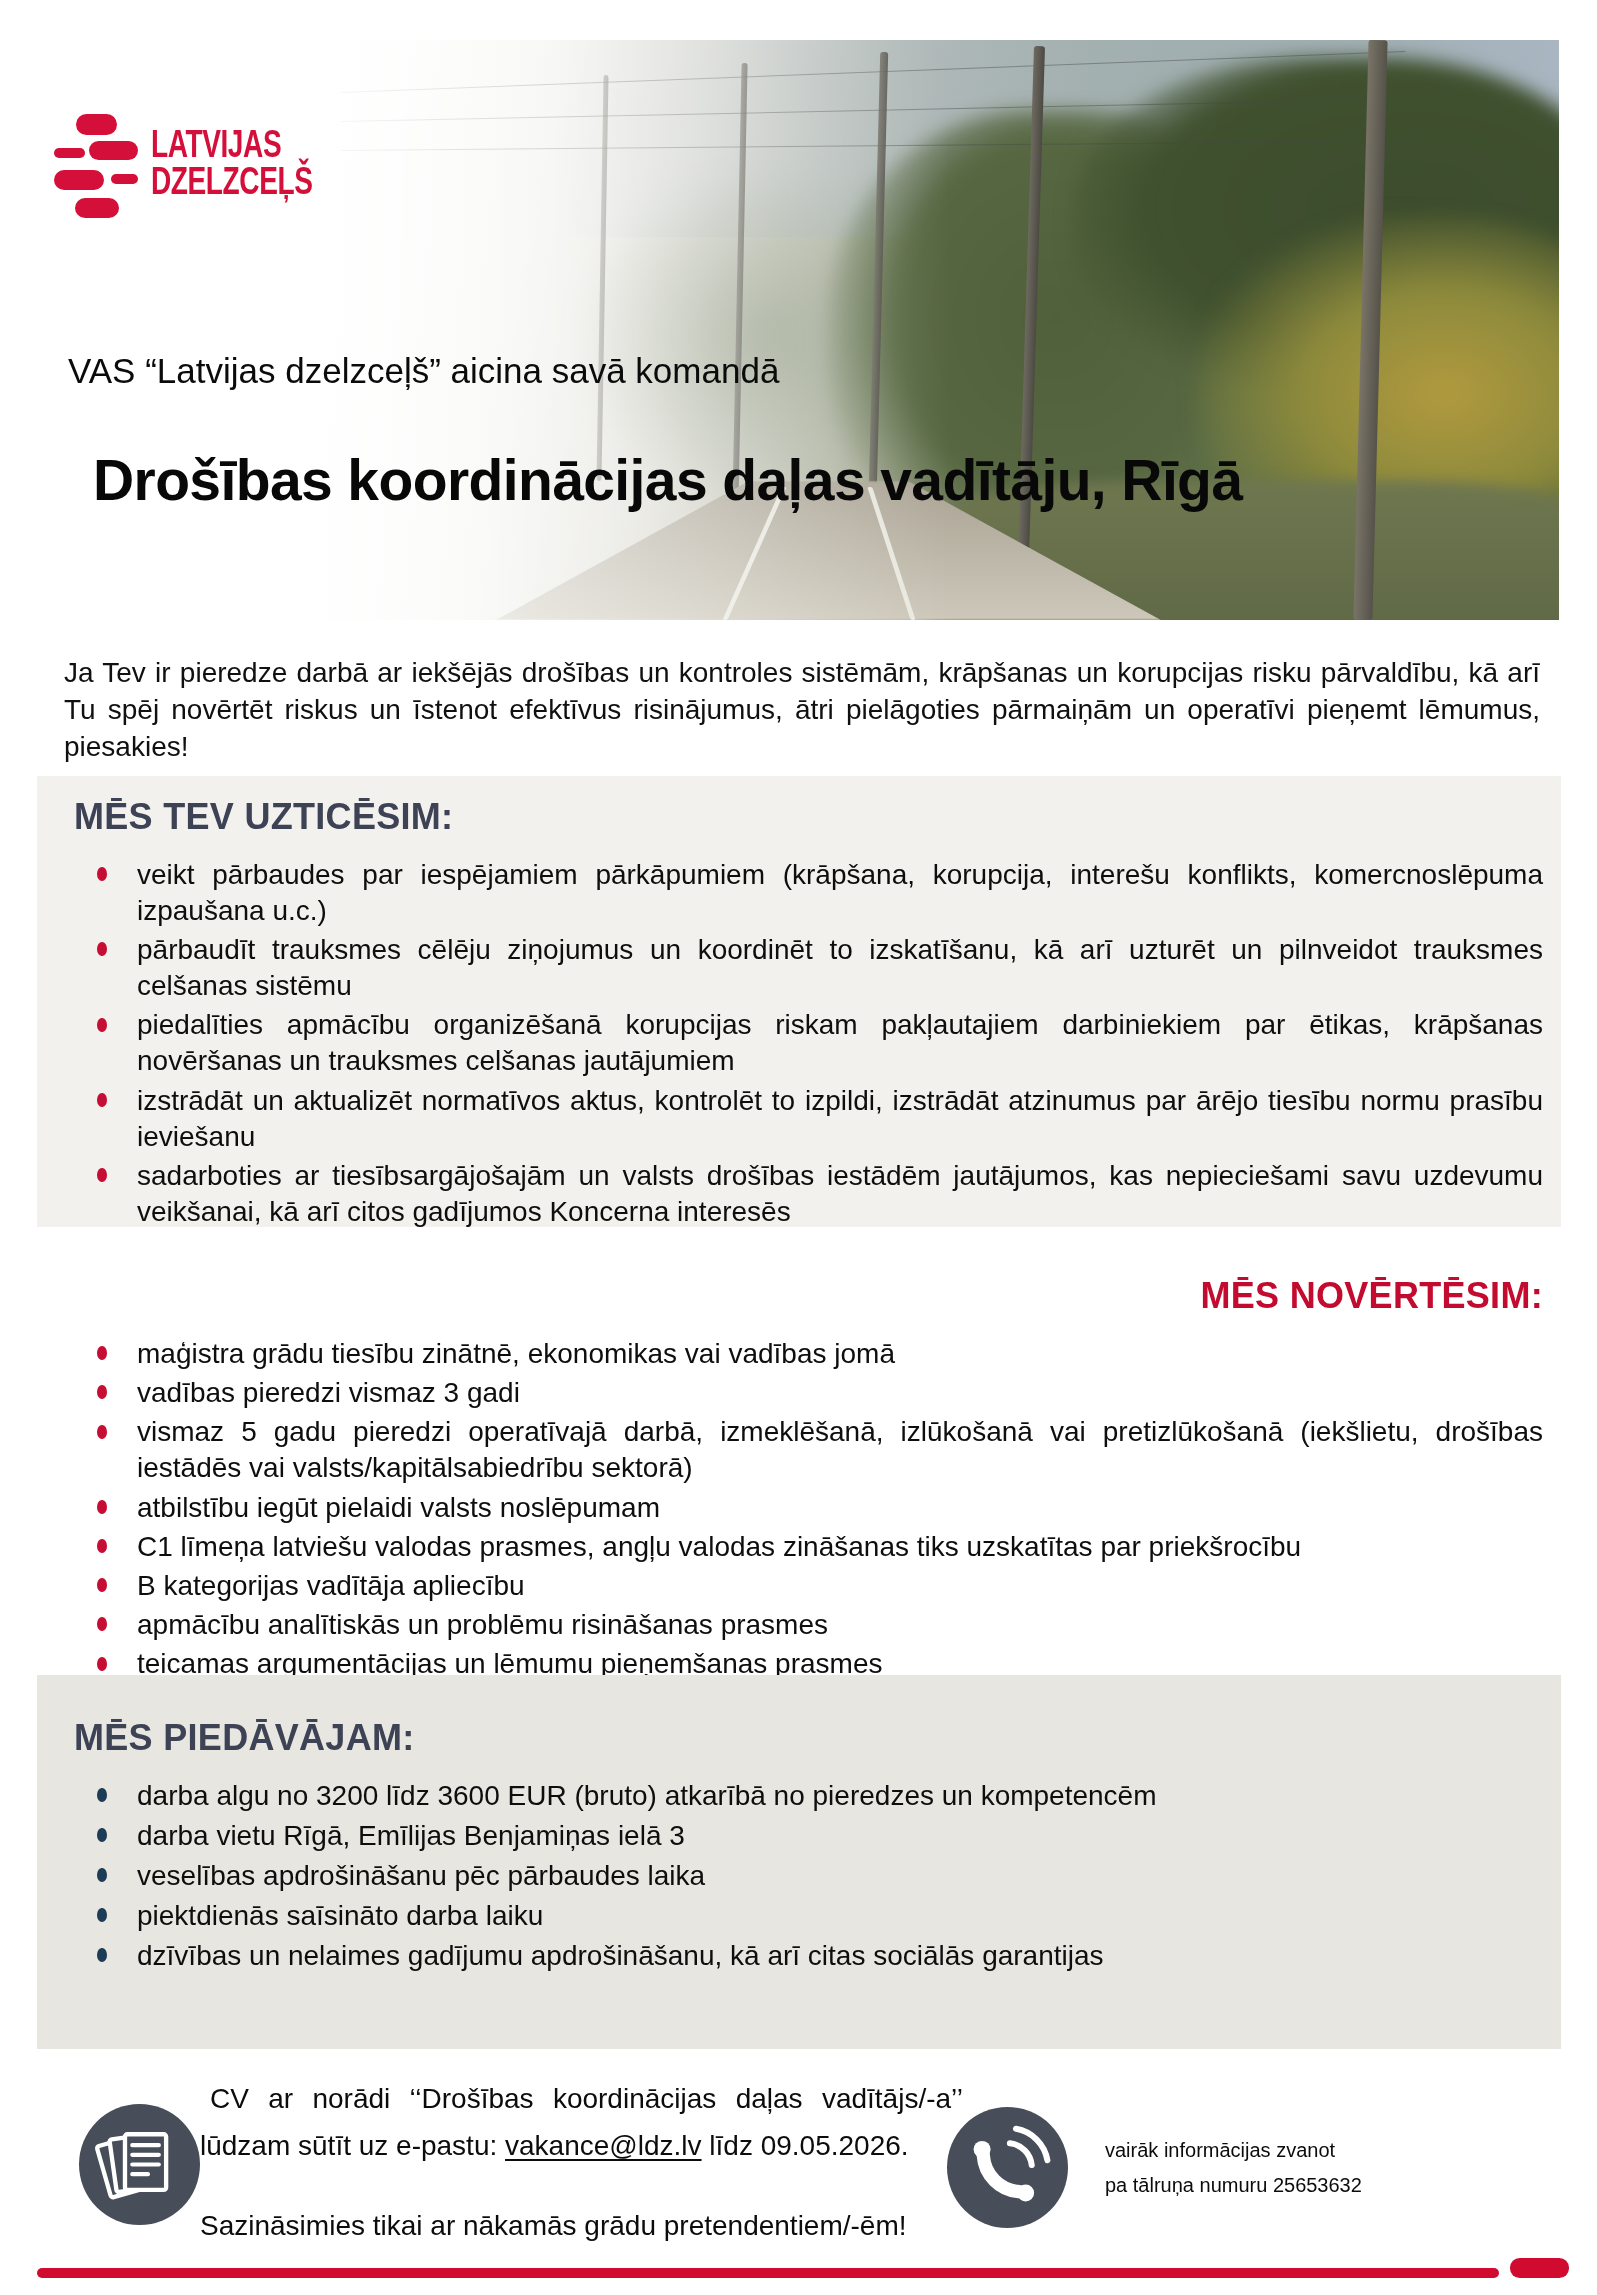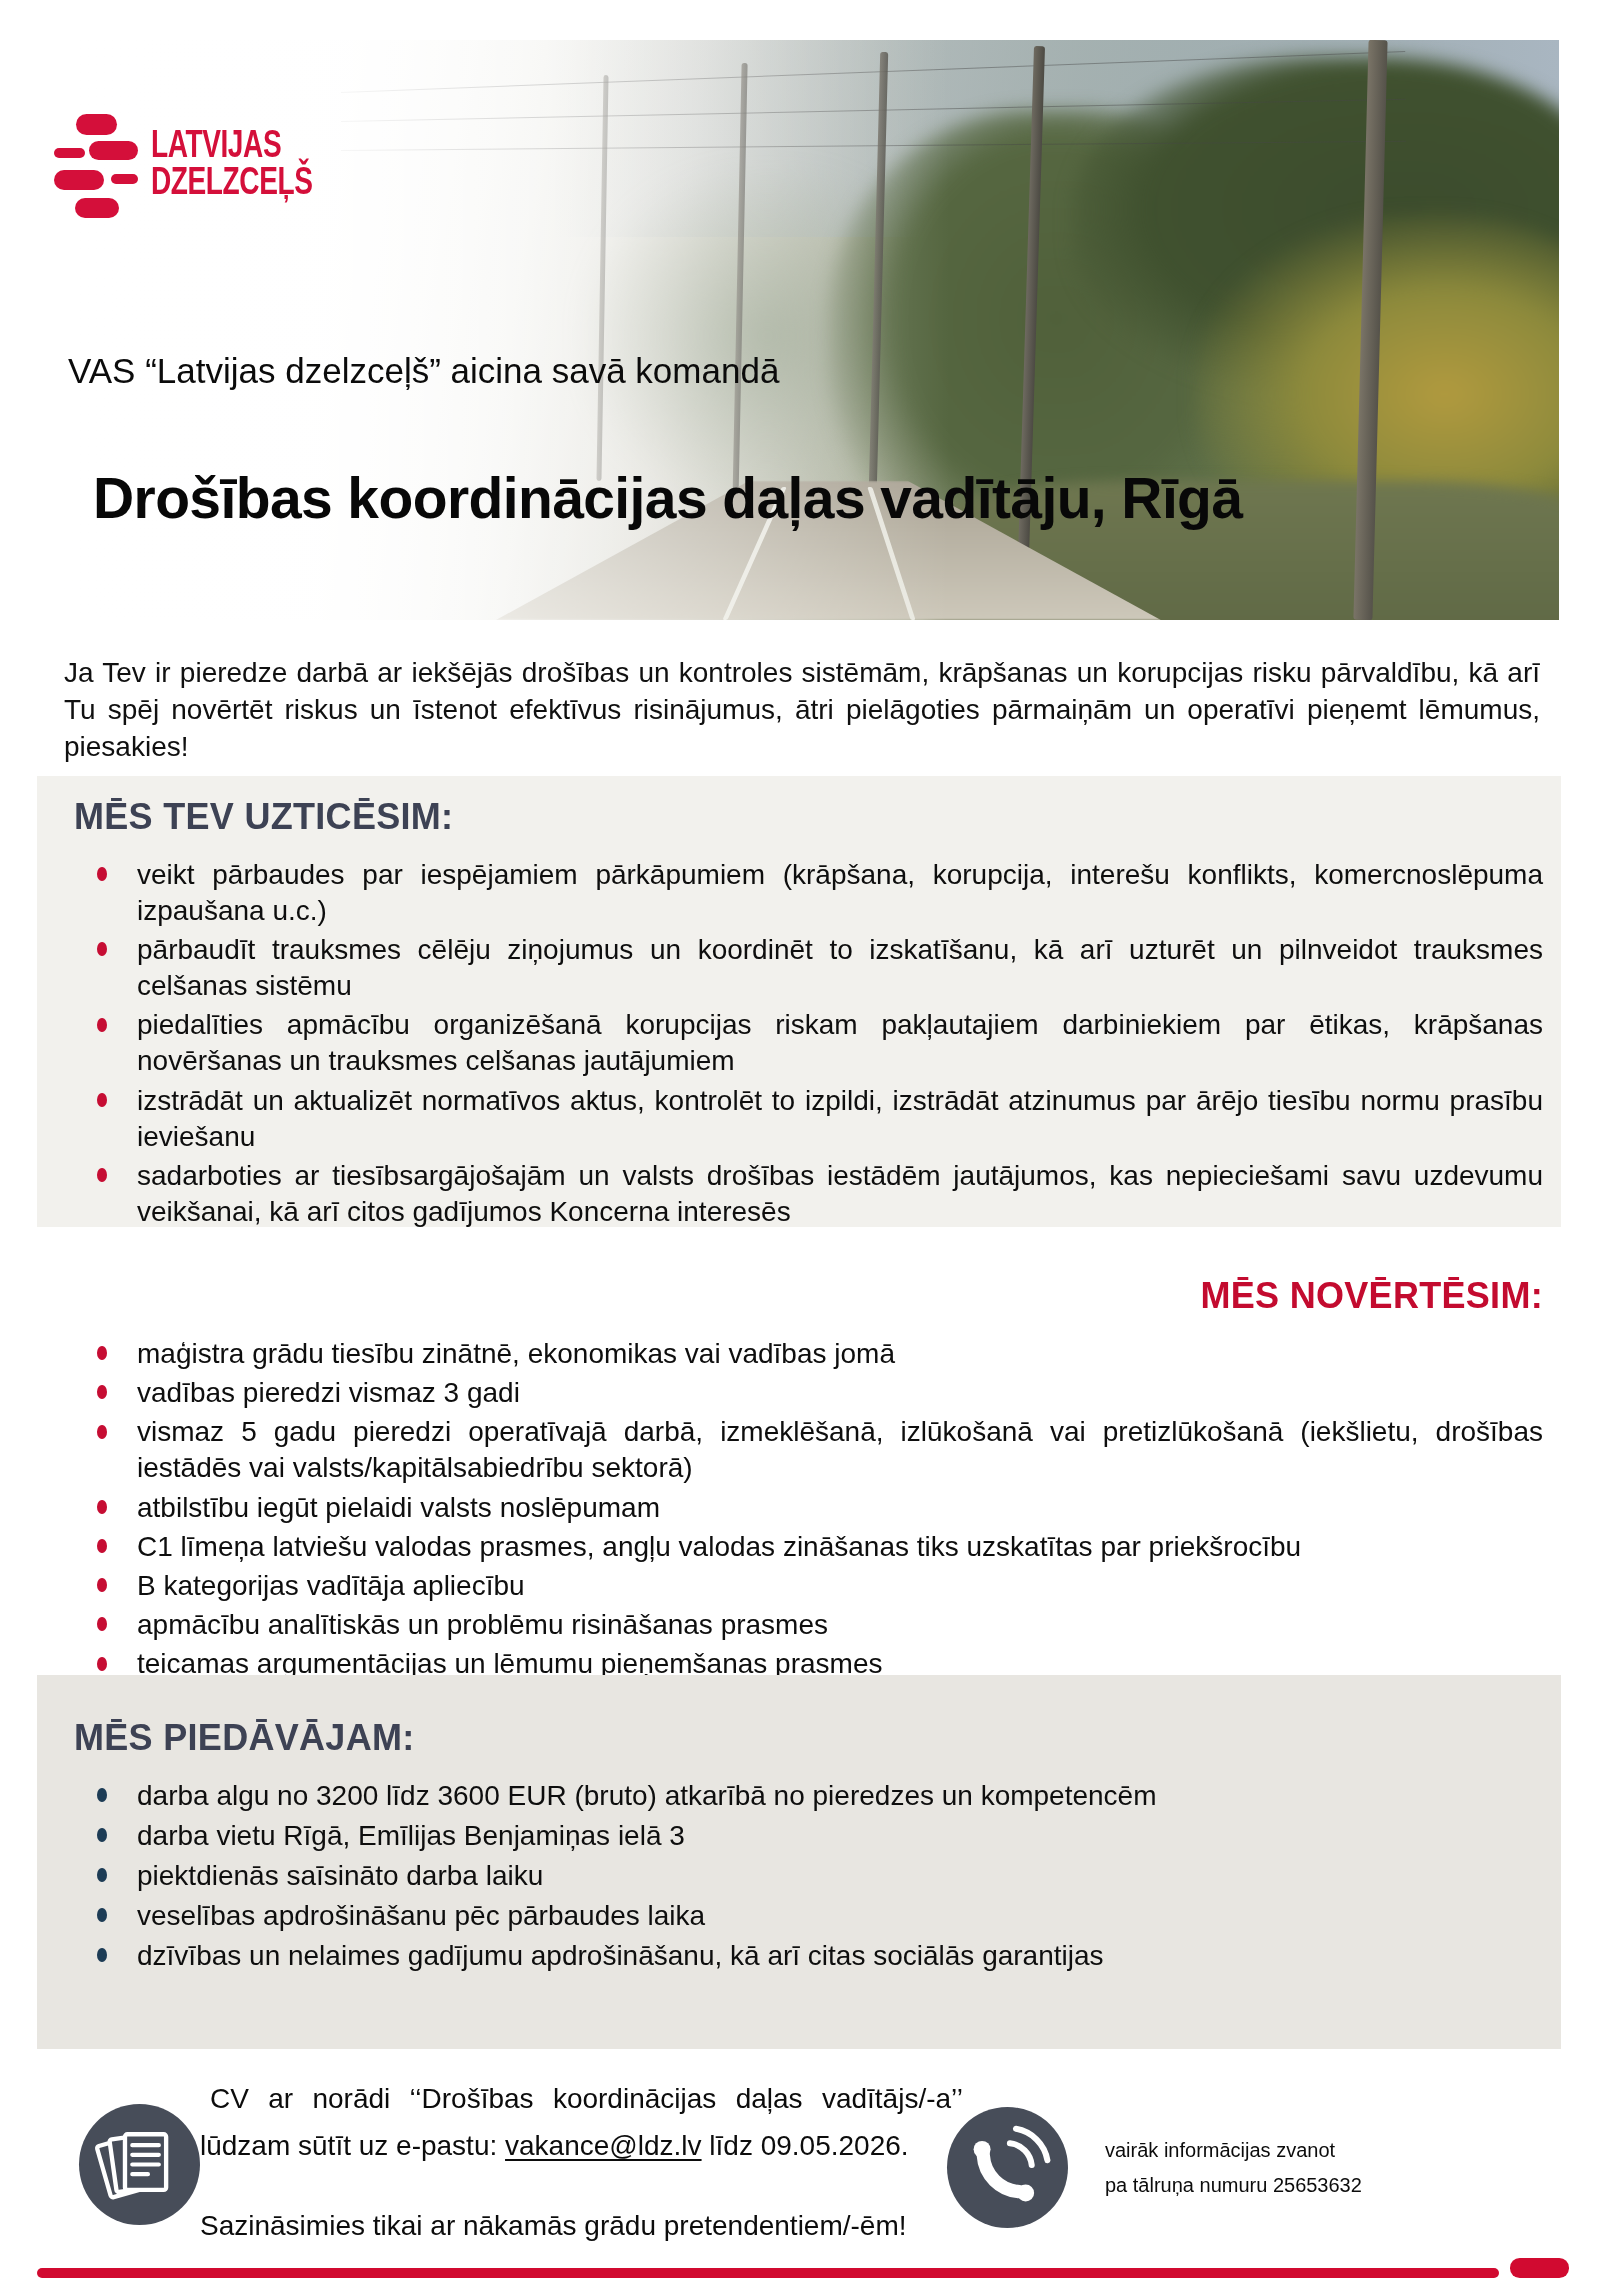--- a/index.html
+++ b/index.html
@@ -46,21 +46,21 @@
   .bar-a{left:24px;top:6.4px;width:41px;height:20.6px;}
   .bar-b{left:37px;top:33px;width:49px;height:18.7px;}
   .bar-c{left:1.9px;top:40px;width:31px;height:9.7px;border-radius:5.2px;}
   .bar-d{left:1.9px;top:62px;width:50px;height:20px;}
   .bar-e{left:59px;top:66px;width:27px;height:10.3px;border-radius:5.2px;}
   .bar-f{left:22.5px;top:90px;width:44px;height:20px;}
   .logo-text{position:absolute;left:99px;top:16.7px;color:#d40f3a;font-weight:700;
     font-size:39px;line-height:37px;letter-spacing:-0.6px;transform:scaleX(.72);transform-origin:left top;white-space:nowrap;}
   
   .tagline{position:absolute;left:68px;top:351px;font-size:35px;color:#0b0b0b;z-index:6;white-space:nowrap;}
-  .job-title{position:absolute;left:93px;top:465px;font-size:57px;font-weight:700;letter-spacing:-0.6px;color:#080808;z-index:6;white-space:nowrap;}
+  .job-title{position:absolute;left:93px;top:447px;font-size:57px;font-weight:700;letter-spacing:-0.6px;color:#080808;z-index:6;white-space:nowrap;}
   
   .intro{position:absolute;left:64px;top:626px;width:1476px;font-size:28px;line-height:37px;text-align:justify;color:#101010;}
   
   .sec{position:absolute;left:37px;width:1524px;box-sizing:border-box;padding:18px 18px 16px 37px;}
   .sec h2{margin:0 0 18px 0;font-size:36px;line-height:45px;font-weight:700;color:#3d4254;letter-spacing:0.3px;}
   .sec.s2 h2{color:#c30b2f;text-align:right;}
   .sec ul{list-style:none;margin:0;padding:0;}
   .sec li{position:relative;padding-left:63px;font-size:28px;line-height:36px;margin-bottom:3.2px;text-align:justify;color:#0e0e0e;}
   .sec li::before{content:"";position:absolute;left:23px;top:10.3px;width:9.7px;height:14px;border-radius:50%;background:#c60d33;}
   .sec.s3 li::before{background:#1d3c55;}
@@ -147,22 +147,22 @@
     <li>apmācību analītiskās un problēmu risināšanas prasmes</li>
     <li>teicamas argumentācijas un lēmumu pieņemšanas prasmes</li>
   </ul>
 </div>
 
 <div class="sec s3">
   <h2>MĒS PIEDĀVĀJAM:</h2>
   <ul>
     <li>darba algu no 3200 līdz 3600 EUR (bruto) atkarībā no pieredzes un kompetencēm</li>
     <li>darba vietu Rīgā, Emīlijas Benjamiņas ielā 3</li>
+    <li>veselības apdrošināšanu pēc pārbaudes laika</li>
     <li>piektdienās saīsināto darba laiku</li>
-    <li>veselības apdrošināšanu pēc pārbaudes laika</li>
     <li>dzīvības un nelaimes gadījumu apdrošināšanu, kā arī citas sociālās garantijas</li>
   </ul>
 </div>
 
 <div class="circle-icon ci-docs">
   <svg viewBox="0 0 100 100">
     <g fill="#474d59" stroke="#ffffff" stroke-width="3.6" stroke-linejoin="round">
       <rect x="20" y="30" width="32" height="44" rx="2" transform="rotate(-16 36 52)"></rect>
       <rect x="28" y="27" width="32" height="44" rx="2" transform="rotate(-8 44 49)"></rect>
       <rect x="38" y="25" width="34" height="46" rx="2"></rect>

